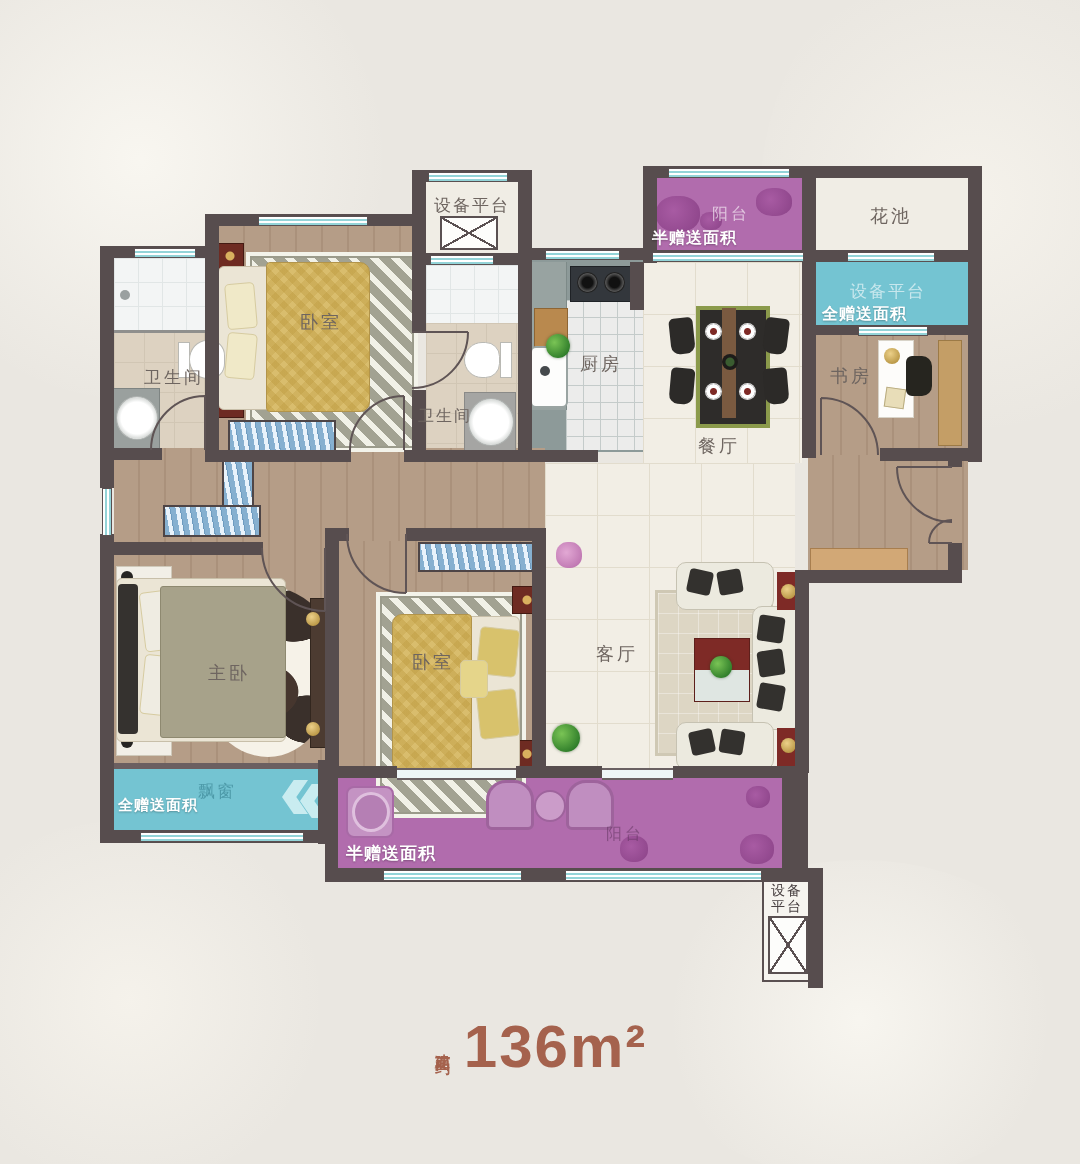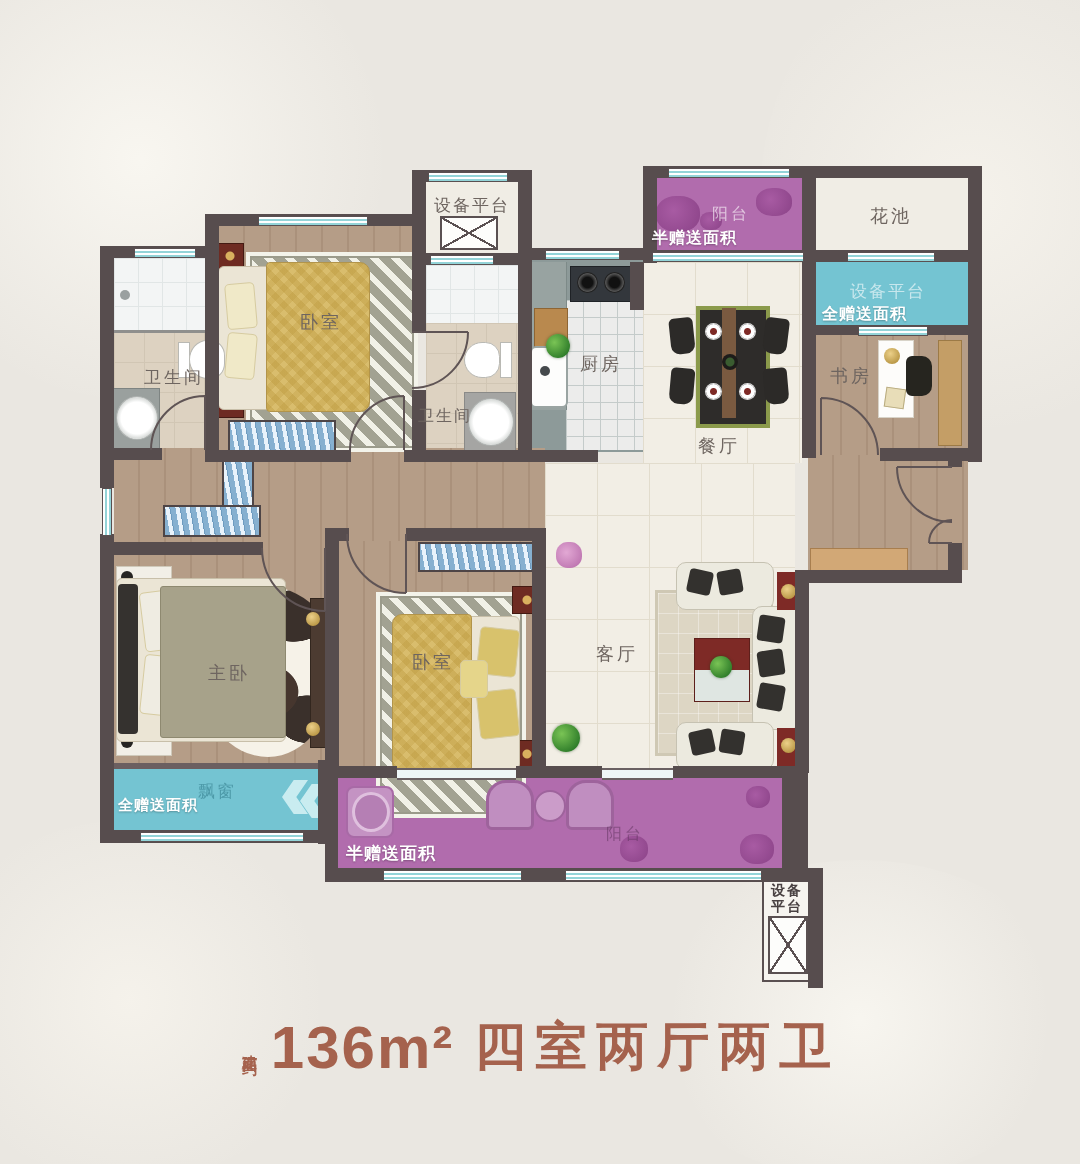--- a/index.html
+++ b/index.html
@@ -41,21 +41,21 @@
   .cowhide{position:absolute;z-index:15;background-color:#f6f2e8;border-radius:45% 55% 50% 50%/50% 45% 55% 50%;background-image:radial-gradient(ellipse 30px 22px at 20% 30%,#3a302b 98%,transparent),radial-gradient(ellipse 36px 26px at 68% 18%,#3a302b 98%,transparent),radial-gradient(ellipse 42px 30px at 42% 62%,#46362e 98%,transparent),radial-gradient(ellipse 30px 24px at 78% 78%,#3a302b 98%,transparent),radial-gradient(ellipse 24px 18px at 14% 82%,#46362e 98%,transparent);}
   .chev{position:absolute;z-index:25;background:#c9ecf0;clip-path:polygon(100% 0,55% 50%,100% 100%,45% 100%,0 50%,45% 0);}
   .doorsvg{position:absolute;left:0;top:0;z-index:55;}
   .doorsvg path{fill:none;stroke:#5f5455;stroke-width:2;}
   .label{position:absolute;z-index:70;color:#6e6560;font-size:18px;letter-spacing:3px;white-space:nowrap;}
   .sm{font-size:17px;letter-spacing:2px;}
   .badge{position:absolute;z-index:70;color:#fff;font-weight:bold;font-size:16px;letter-spacing:1px;white-space:nowrap;text-shadow:0 1px 2px rgba(0,0,0,.28);}
   .faint-w{color:rgba(255,255,255,.6);}
   .faint-p{color:rgba(92,48,90,.5);}
   .faint-c{color:rgba(32,105,120,.45);}
-  .vlabel{position:absolute;z-index:70;color:#4a4243;font-size:14px;font-weight:bold;line-height:16px;text-align:center;letter-spacing:2px;}
+  .vlabel{position:absolute;z-index:70;color:#4a4243;font-size:14px;font-weight:normal;line-height:16px;text-align:center;letter-spacing:2px;}
   .title-wrap{position:absolute;z-index:80;left:0;top:1012px;width:1080px;display:flex;align-items:center;justify-content:center;color:#a5624d;}
   .title-prefix{writing-mode:vertical-rl;font-size:15px;letter-spacing:3px;font-weight:bold;margin-right:12px;}
   .title-area{font-size:60px;font-weight:bold;letter-spacing:2px;}
   .title-spec{font-size:52px;font-weight:bold;letter-spacing:9px;margin-left:20px;}
 </style>
 </head>
 <body>
 
 <div class="stage">
 
@@ -297,16 +297,15 @@
   <span class="label faint-p" style="left:606px;top:824px;font-size:16px;">阳台</span>
   <span class="badge" style="left:346px;top:842px;font-size:17px;">半赠送面积</span>
   <div class="vlabel" style="left:762px;top:882px;width:50px;">
     <div>设备</div>
     <div>平台</div>
   </div>
 
   <div class="title-wrap">
     <span class="title-prefix">建面约</span>
     <span class="title-area">136m²</span>
-    <span class="title-spec">四室两厅两卫</span>
   </div>
 
 </div>
 
 </body></html>

